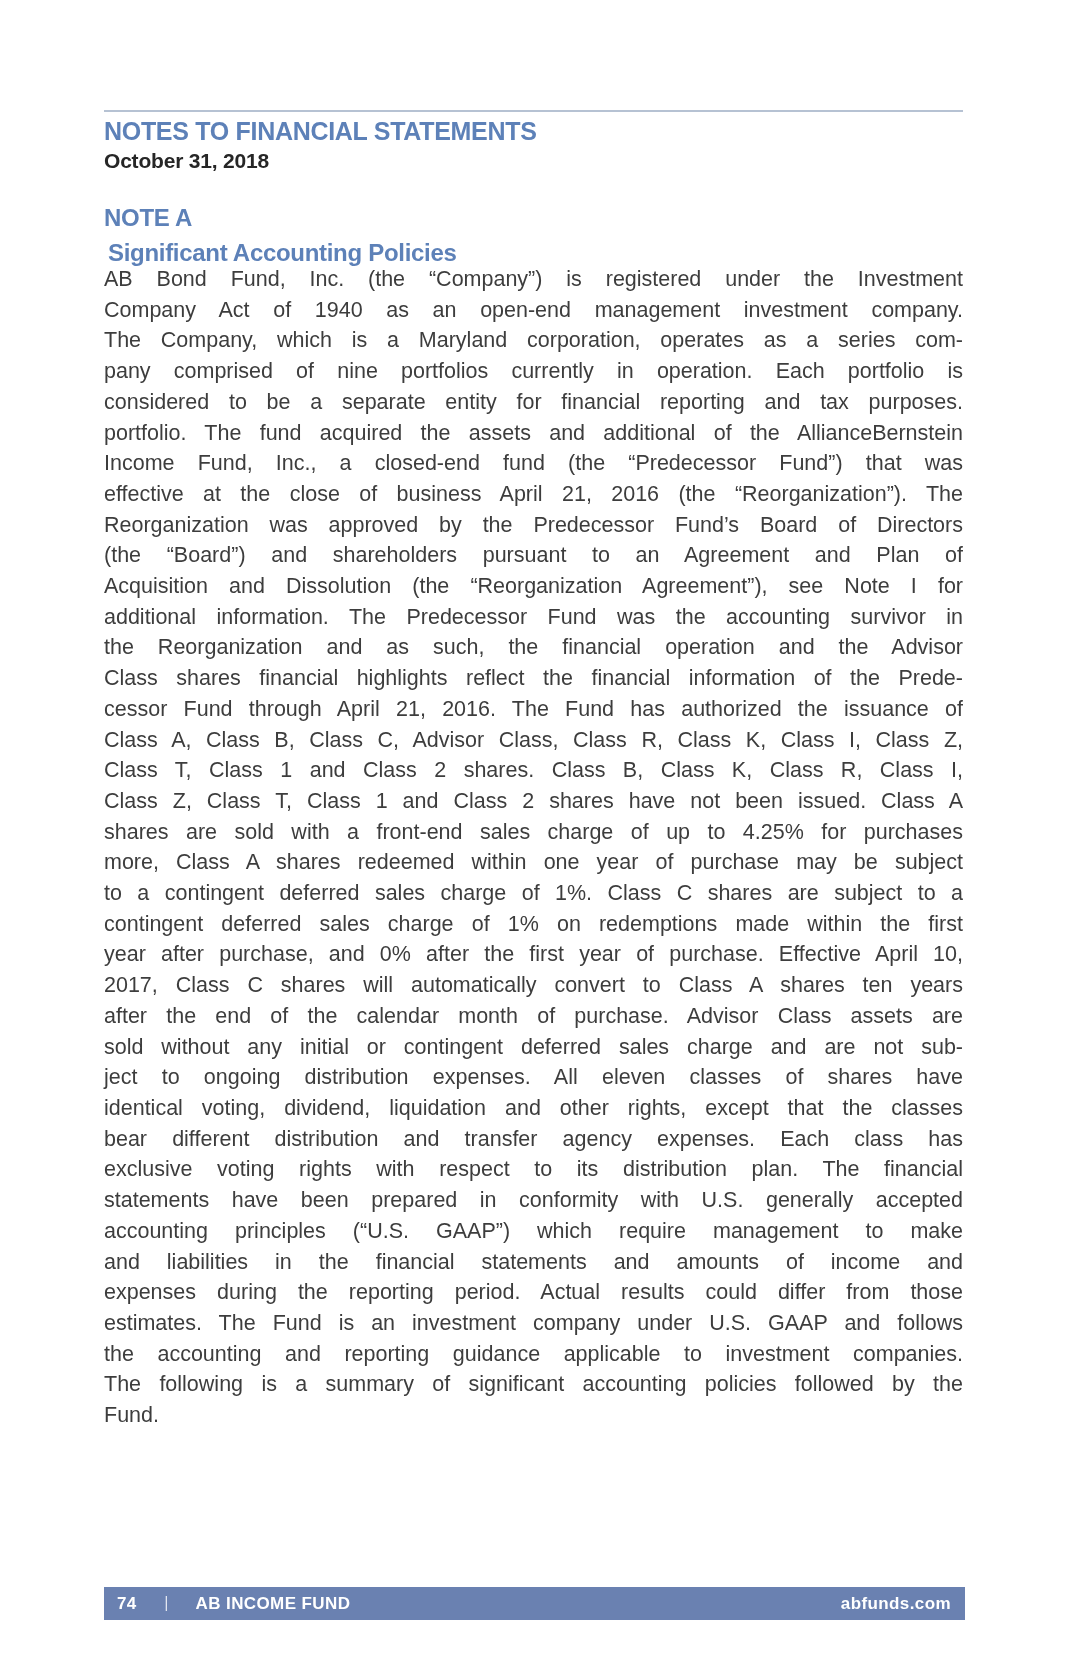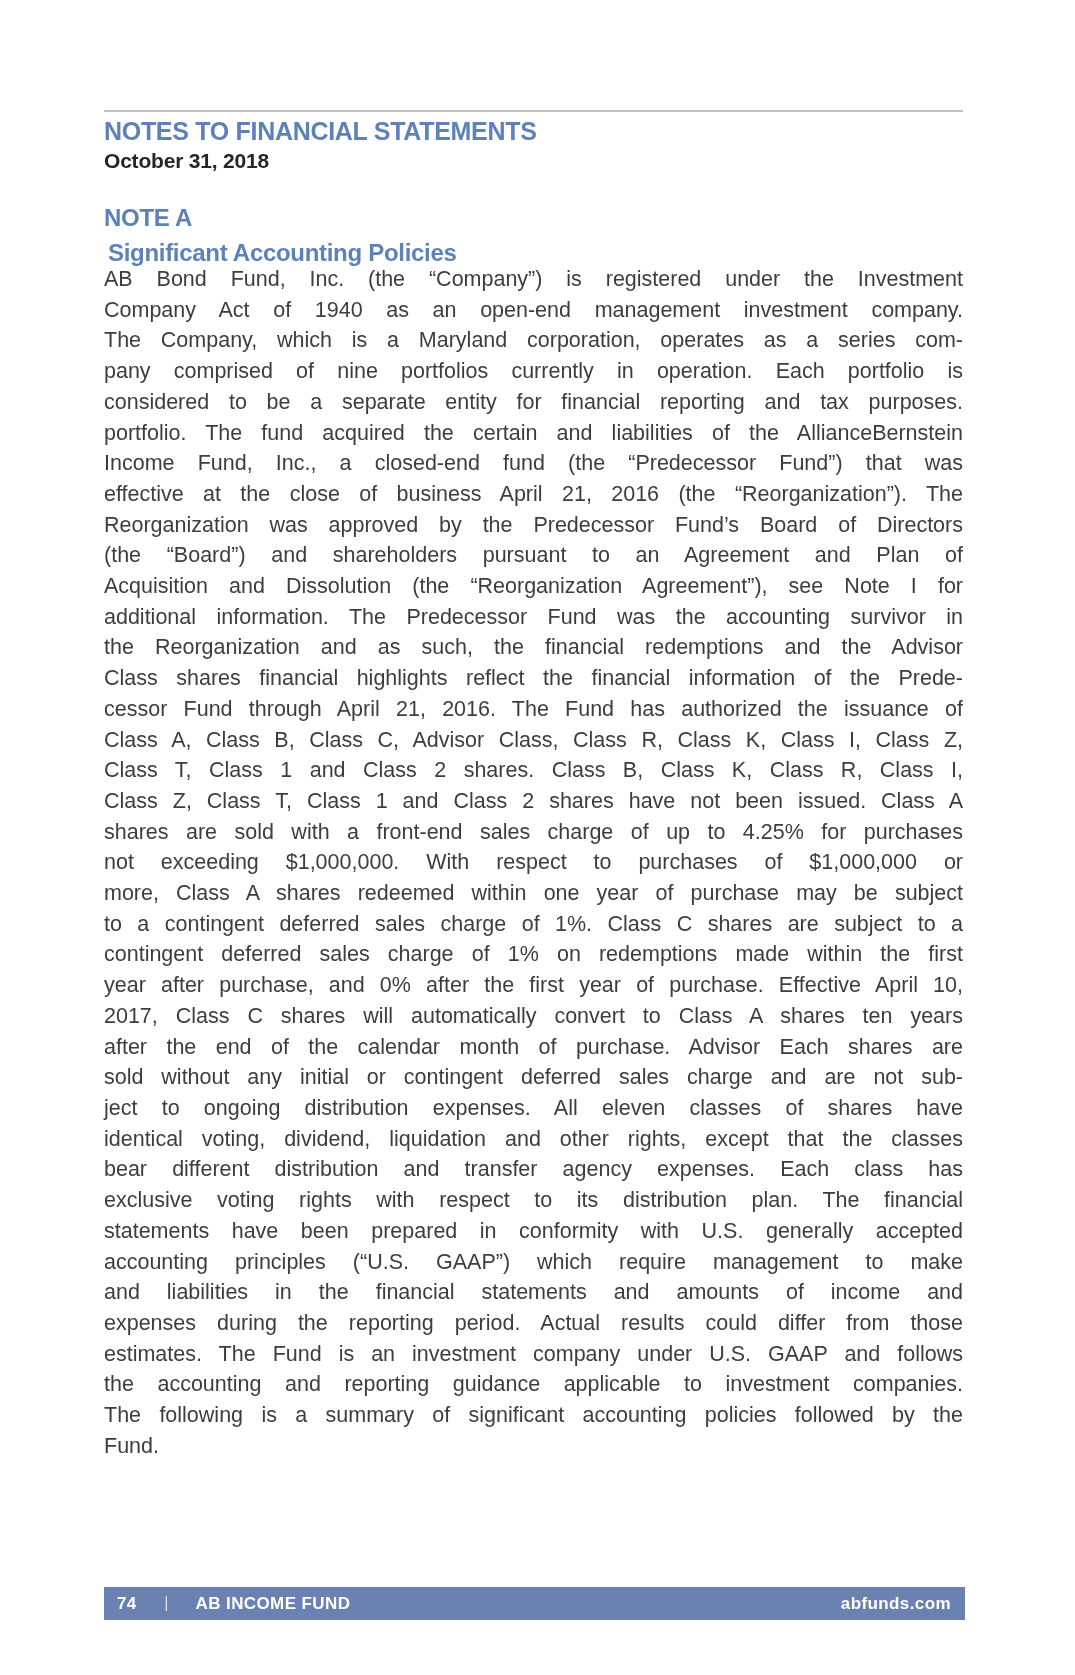--- a/index.html
+++ b/index.html
@@ -121,41 +121,40 @@
   <h1 class="title">NOTES TO FINANCIAL STATEMENTS</h1>
   <div class="date">October 31, 2018</div>
   <h2 class="note-id">NOTE A</h2>
   <h2 class="note-heading">Significant Accounting Policies</h2>
   <div class="body-text">
       <div class="line">AB Bond Fund, Inc. (the “Company”) is registered under the Investment</div>
       <div class="line">Company Act of 1940 as an open-end management investment company.</div>
       <div class="line">The Company, which is a Maryland corporation, operates as a series com-</div>
       <div class="line">pany comprised of nine portfolios currently in operation. Each portfolio is</div>
       <div class="line">considered to be a separate entity for financial reporting and tax purposes.</div>
-      <div class="line">portfolio. The fund acquired the certain and liabilities of the AllianceBernstein</div>
+      <div class="line">portfolio. The fund acquired the assets and additional of the AllianceBernstein</div>
       <div class="line">Income Fund, Inc., a closed-end fund (the “Predecessor Fund”) that was</div>
       <div class="line">effective at the close of business April 21, 2016 (the “Reorganization”). The</div>
       <div class="line">Reorganization was approved by the Predecessor Fund’s Board of Directors</div>
       <div class="line">(the “Board”) and shareholders pursuant to an Agreement and Plan of</div>
       <div class="line">Acquisition and Dissolution (the “Reorganization Agreement”), see Note I for</div>
       <div class="line">additional information. The Predecessor Fund was the accounting survivor in</div>
-      <div class="line">the Reorganization and as such, the financial redemptions and the Advisor</div>
+      <div class="line">the Reorganization and as such, the financial operation and the Advisor</div>
       <div class="line">Class shares financial highlights reflect the financial information of the Prede-</div>
       <div class="line">cessor Fund through April 21, 2016. The Fund has authorized the issuance of</div>
       <div class="line">Class A, Class B, Class C, Advisor Class, Class R, Class K, Class I, Class Z,</div>
       <div class="line">Class T, Class 1 and Class 2 shares. Class B, Class K, Class R, Class I,</div>
       <div class="line">Class Z, Class T, Class 1 and Class 2 shares have not been issued. Class A</div>
       <div class="line">shares are sold with a front-end sales charge of up to 4.25% for purchases</div>
-      <div class="line">not exceeding $1,000,000. With respect to purchases of $1,000,000 or</div>
       <div class="line">more, Class A shares redeemed within one year of purchase may be subject</div>
       <div class="line">to a contingent deferred sales charge of 1%. Class C shares are subject to a</div>
       <div class="line">contingent deferred sales charge of 1% on redemptions made within the first</div>
       <div class="line">year after purchase, and 0% after the first year of purchase. Effective April 10,</div>
       <div class="line">2017, Class C shares will automatically convert to Class A shares ten years</div>
-      <div class="line">after the end of the calendar month of purchase. Advisor Each shares are</div>
+      <div class="line">after the end of the calendar month of purchase. Advisor Class assets are</div>
       <div class="line">sold without any initial or contingent deferred sales charge and are not sub-</div>
       <div class="line">ject to ongoing distribution expenses. All eleven classes of shares have</div>
       <div class="line">identical voting, dividend, liquidation and other rights, except that the classes</div>
       <div class="line">bear different distribution and transfer agency expenses. Each class has</div>
       <div class="line">exclusive voting rights with respect to its distribution plan. The financial</div>
       <div class="line">statements have been prepared in conformity with U.S. generally accepted</div>
       <div class="line">accounting principles (“U.S. GAAP”) which require management to make</div>
       <div class="line">and liabilities in the financial statements and amounts of income and</div>
       <div class="line">expenses during the reporting period. Actual results could differ from those</div>
       <div class="line">estimates. The Fund is an investment company under U.S. GAAP and follows</div>

